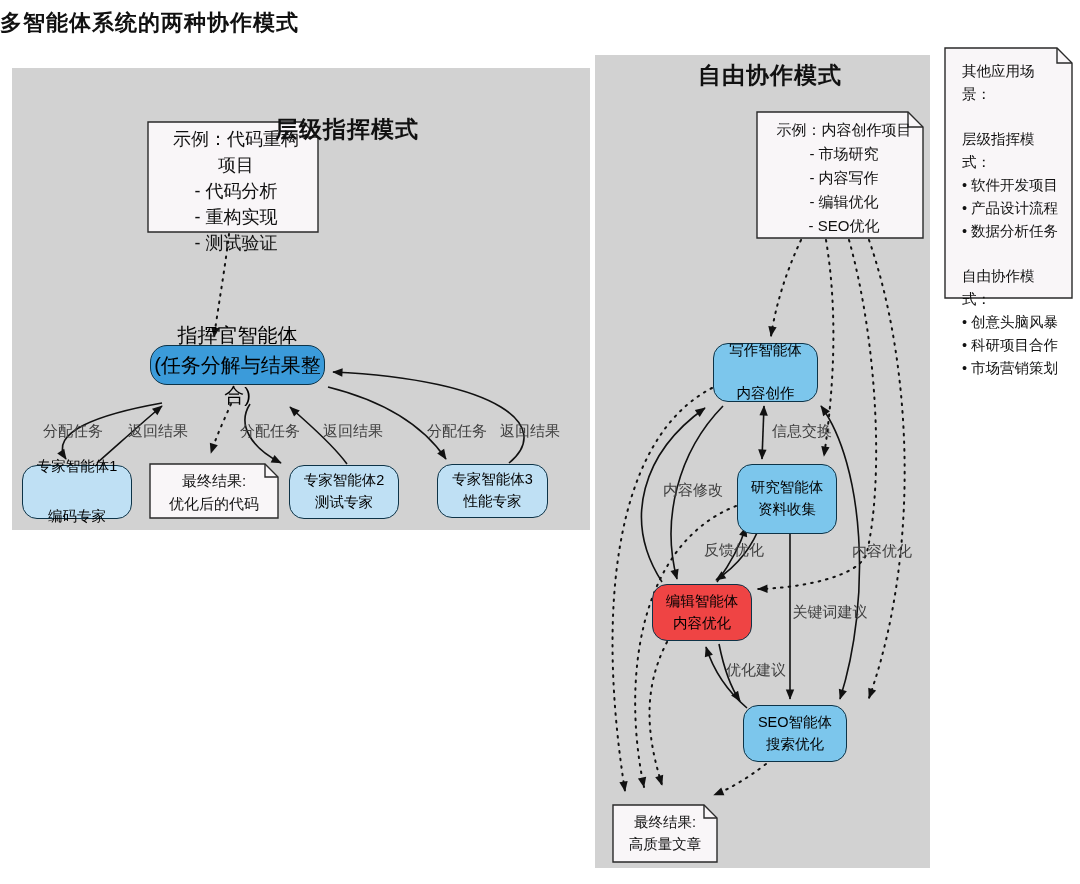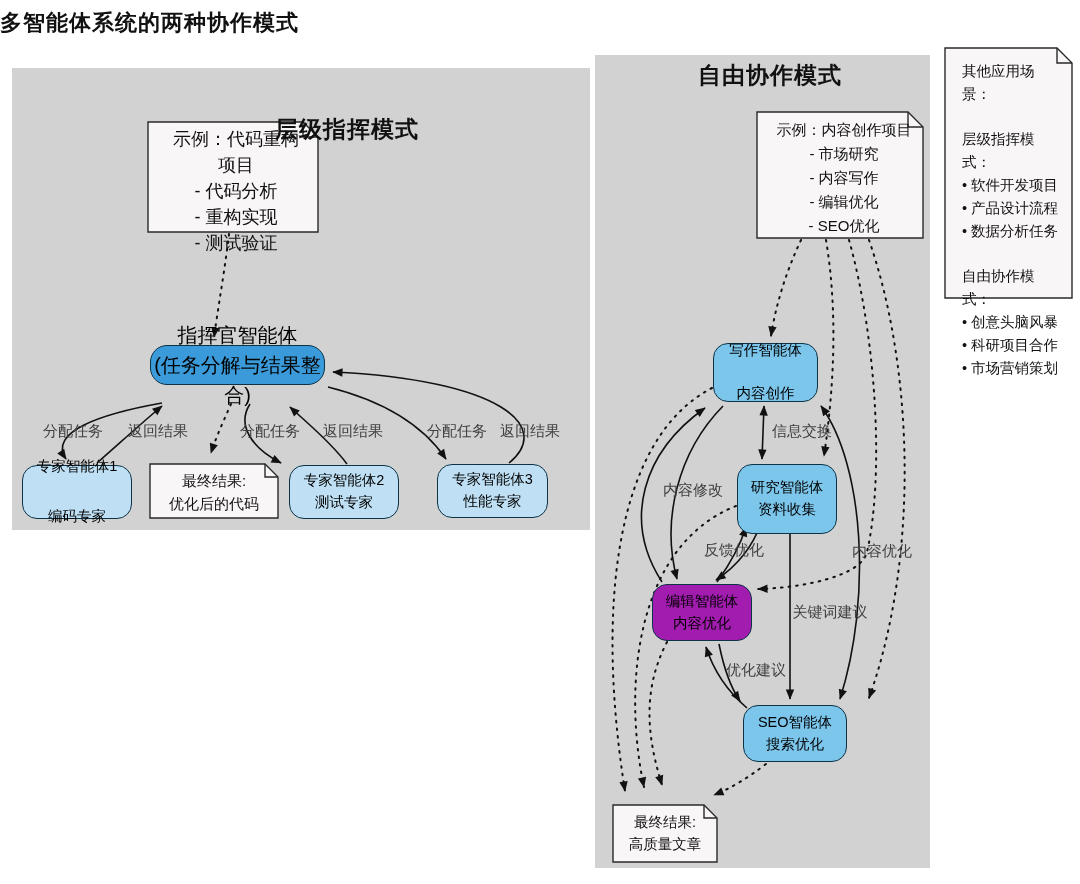--- a/index.html
+++ b/index.html
@@ -26,21 +26,21 @@
     position:absolute;z-index:2;border:1.4px solid #0d3347;border-radius:15px;
     display:flex;flex-direction:column;justify-content:center;align-items:center;
     text-align:center;font-size:14.5px;line-height:1.5;color:#000;box-sizing:border-box;
   }
   .commander{left:150px;top:345px;width:175px;height:40px;background:#3b9bda;border-radius:17px;font-size:20px;}
   .spec1{left:22px;top:465px;width:110px;height:54px;background:#bfe0f4;gap:28px;}
   .spec2{left:289px;top:465px;width:110px;height:54px;background:#bfe0f4;}
   .spec3{left:437px;top:464px;width:111px;height:54px;background:#bfe0f4;}
   .writer{left:713px;top:343px;width:105px;height:59px;background:#7cc6ec;gap:21px;}
   .researcher{left:737px;top:464px;width:100px;height:70px;background:#7cc6ec;}
-  .editor{left:652px;top:584px;width:100px;height:57px;background:#a21caf;}
+  .editor{left:652px;top:584px;width:100px;height:57px;background:#ef4444;}
   .seo{left:743px;top:705px;width:104px;height:57px;background:#7cc6ec;}
   .note-text{position:absolute;z-index:2;text-align:center;color:#111;}
   .nt-example-left{left:148px;top:126px;width:136px;font-size:18px;line-height:26px;margin-left:20px;}
   .nt-result-left{left:150px;top:469px;width:128px;font-size:15px;line-height:23px;}
   .nt-example-right{left:757px;top:118px;width:174px;font-size:15px;line-height:24px;}
   .nt-result-right{left:613px;top:811px;width:104px;font-size:14.5px;line-height:22px;}
   .sidebar{
     position:absolute;z-index:2;left:945px;top:48px;width:127px;height:250px;
     box-sizing:border-box;padding:12px 17px 0 9px;font-size:14.5px;line-height:23px;text-align:left;margin-left:8px;
   }

